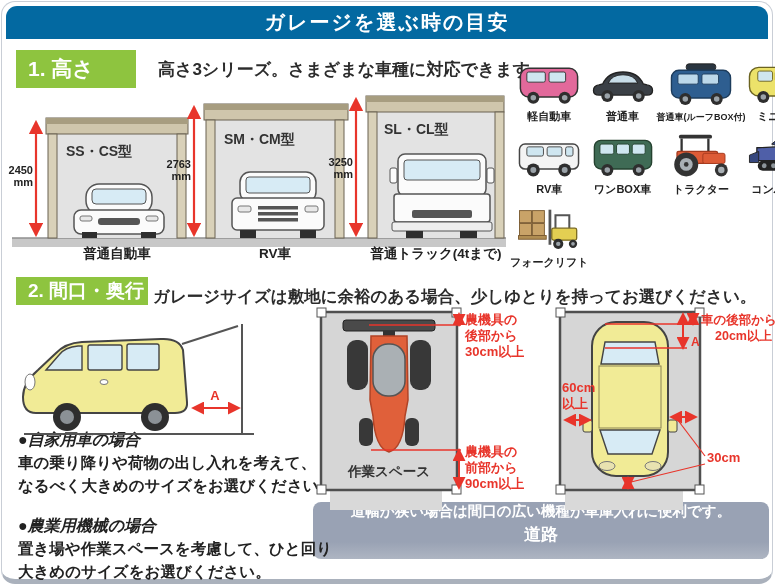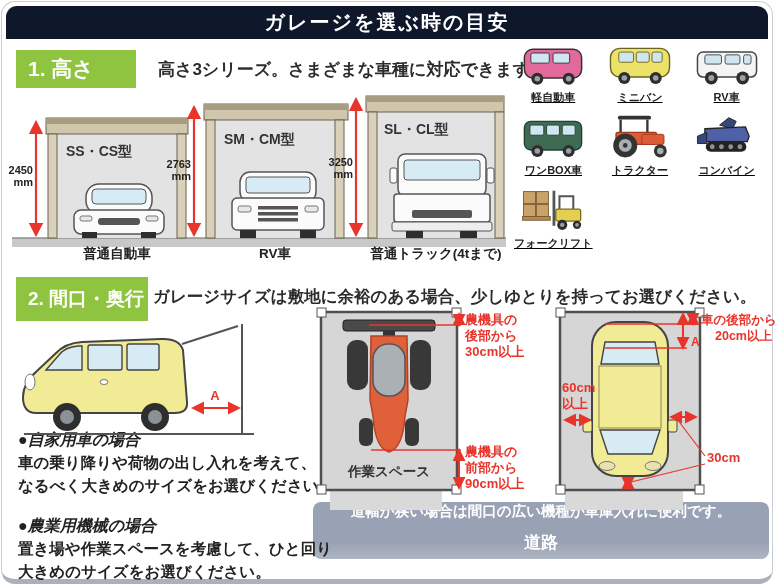--- a/index.html
+++ b/index.html
@@ -1,48 +1,48 @@
 <!DOCTYPE html>
 <html><head>
 <meta charset="utf-8">
 <style>
   html,body{margin:0;padding:0;background:#fff;}
   body{font-family:"Liberation Sans","DejaVu Sans",sans-serif;}
   .page{position:relative;width:775px;height:585px;overflow:hidden;}
   .card{position:absolute;left:1px;top:1px;width:770px;height:577px;background:#fff;
         border:1px solid #c9ced6;border-bottom:5px solid #aab1bc;border-radius:14px;}
-  .header{position:absolute;left:6px;top:6px;width:762px;height:33px;background:#0f172a;
+  .header{position:absolute;left:6px;top:6px;width:762px;height:33px;background:#0369a1;
           border-radius:11px 11px 0 0;display:flex;align-items:center;justify-content:center;
           color:#fff;font-size:20px;font-weight:bold;letter-spacing:2px;z-index:2;}
   .sec-label{position:absolute;background:#8ec43f;color:#fff;font-weight:bold;
              display:flex;align-items:center;padding-left:12px;box-sizing:border-box;z-index:2;}
   #sec1-label{left:16px;top:50px;width:120px;height:38px;font-size:21px;}
-  #sec2-label{left:16px;top:277px;width:132px;height:44px;font-size:19px;}
+  #sec2-label{left:16px;top:277px;width:132px;height:28px;font-size:19px;}
   .sec-desc{position:absolute;color:#2b2b2b;font-weight:bold;z-index:2;white-space:nowrap;}
   #sec1-desc{left:158px;top:58px;font-size:17px;}
   #sec2-desc{left:153px;top:286px;font-size:16.5px;}
-  .vgrid{position:absolute;left:510px;top:41px;width:260px;display:grid;
-         grid-template-columns:repeat(3,1fr);grid-row-gap:9px;z-index:2;text-decoration:underline;}
+  .vgrid{position:absolute;left:510px;top:60px;width:260px;display:grid;
+         grid-template-columns:repeat(4,1fr);grid-row-gap:9px;z-index:2;}
   .vcell{display:flex;flex-direction:column;align-items:center;justify-content:flex-end;}
   .vlabel{font-size:11px;font-weight:bold;color:#222;margin-top:1px;white-space:nowrap;}
   .vlabel.small{font-size:9px;}
   svg.diagram{position:absolute;z-index:3;}
   #garage-svg{left:8px;top:90px;}
   #sideview-svg{left:12px;top:318px;}
   #tractor-svg{left:313px;top:304px;}
   #cartop-svg{left:545px;top:304px;}
   .notes{position:absolute;left:18px;top:428px;z-index:2;color:#222;}
   .note-h{font-size:16px;font-weight:800;line-height:23px;font-style:italic;}
   .note-h.gap{margin-top:17px;}
   .note-l{font-size:15.5px;font-weight:700;line-height:23px;}
   .roadbar{position:absolute;left:313px;top:502px;width:456px;height:57px;
            background:linear-gradient(#99a2b4 70%,#aeb5c2);border-radius:8px;color:#fff;
            text-align:center;z-index:1;}
   .roadbar .note{font-size:14.5px;font-weight:bold;}
-  .roadbar .label{margin-top:10px;font-size:17px;font-weight:bold;}
+  .roadbar .label{margin-top:2px;font-size:17px;font-weight:bold;}
   .tab{position:absolute;height:20px;background:#d9d9d9;z-index:2;}
   #tab1{left:330px;top:490px;width:112px;}
   #tab2{left:565px;top:490px;width:118px;}
   text{font-family:"Liberation Sans","DejaVu Sans",sans-serif;}
 </style>
 </head>
 <body>
 
 <div class="page">
   <div class="card"></div>
@@ -148,20 +148,44 @@
         <rect x="36" y="13" width="18" height="11" rx="2" fill="#cfe6f0" stroke="#333"></rect>
         <circle cx="19" cy="41" r="6.5" fill="#2e2e2e"></circle>
           <circle cx="19" cy="41" r="3" fill="#9aa2a8"></circle>
         <circle cx="53" cy="41" r="6.5" fill="#2e2e2e"></circle>
           <circle cx="53" cy="41" r="3" fill="#9aa2a8"></circle>
       </svg>
       <div class="vlabel">軽自動車</div>
     </div>
     <div class="vcell">
       <svg width="68" height="48" viewBox="0 0 72 52">
+        <path d="M14,26 Q20,13 36,13 Q52,13 58,26 L62,27 Q68,28 68,33 Q68,38 62,38 L10,38 Q4,38 4,33 Q4,28 10,27 Z" fill="#3b4046" stroke="#222" stroke-width="1.4"></path>
+        <path d="M20,25 Q24,16 36,16 Q48,16 52,25 Z" fill="#c8dde8" stroke="#222"></path>
+        <circle cx="19" cy="39" r="6.5" fill="#2e2e2e"></circle>
+          <circle cx="19" cy="39" r="3" fill="#9aa2a8"></circle>
+        <circle cx="53" cy="39" r="6.5" fill="#2e2e2e"></circle>
+          <circle cx="53" cy="39" r="3" fill="#9aa2a8"></circle>
+      </svg>
+      <div class="vlabel">普通車</div>
+    </div>
+    <div class="vcell">
+      <svg width="68" height="48" viewBox="0 0 72 52">
+        <rect x="20" y="2" width="32" height="7" rx="3" fill="#2a3540" stroke="#222"></rect>
+        <rect x="4" y="9" width="64" height="30" rx="8" fill="#2e5e90" stroke="#1d3c5c" stroke-width="1.5"></rect>
+        <rect x="11" y="13" width="22" height="11" rx="2" fill="#bcd8ea" stroke="#1d3c5c"></rect>
+        <rect x="37" y="13" width="18" height="11" rx="2" fill="#bcd8ea" stroke="#1d3c5c"></rect>
+        <circle cx="19" cy="40" r="6.5" fill="#2e2e2e"></circle>
+          <circle cx="19" cy="40" r="3" fill="#9aa2a8"></circle>
+        <circle cx="53" cy="40" r="6.5" fill="#2e2e2e"></circle>
+          <circle cx="53" cy="40" r="3" fill="#9aa2a8"></circle>
+      </svg>
+      <div class="vlabel small">普通車(ルーフBOX付)</div>
+    </div>
+    <div class="vcell">
+      <svg width="68" height="48" viewBox="0 0 72 52">
         <rect x="4" y="8" width="64" height="31" rx="10" fill="#ece26a" stroke="#6b6320" stroke-width="1.5"></rect>
         <rect x="13" y="12" width="16" height="11" rx="2" fill="#cfe6f0" stroke="#6b6320"></rect>
         <rect x="32" y="12" width="14" height="11" rx="2" fill="#cfe6f0" stroke="#6b6320"></rect>
         <rect x="49" y="12" width="11" height="11" rx="2" fill="#cfe6f0" stroke="#6b6320"></rect>
         <circle cx="19" cy="40" r="6.5" fill="#2e2e2e"></circle>
           <circle cx="19" cy="40" r="3" fill="#9aa2a8"></circle>
         <circle cx="53" cy="40" r="6.5" fill="#2e2e2e"></circle>
           <circle cx="53" cy="40" r="3" fill="#9aa2a8"></circle>
       </svg>
       <div class="vlabel">ミニバン</div>

